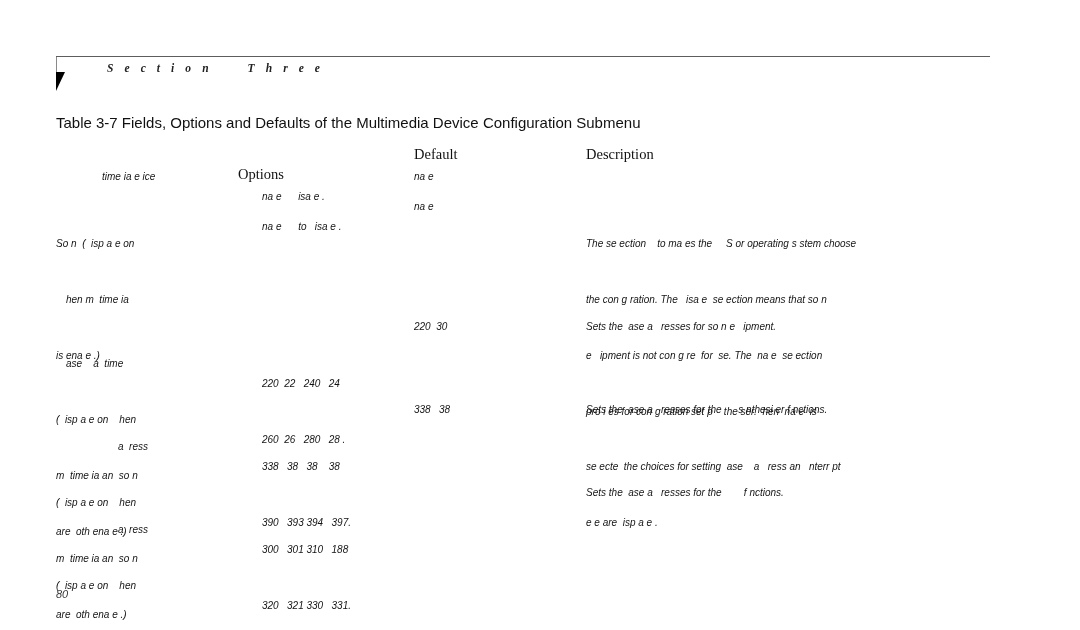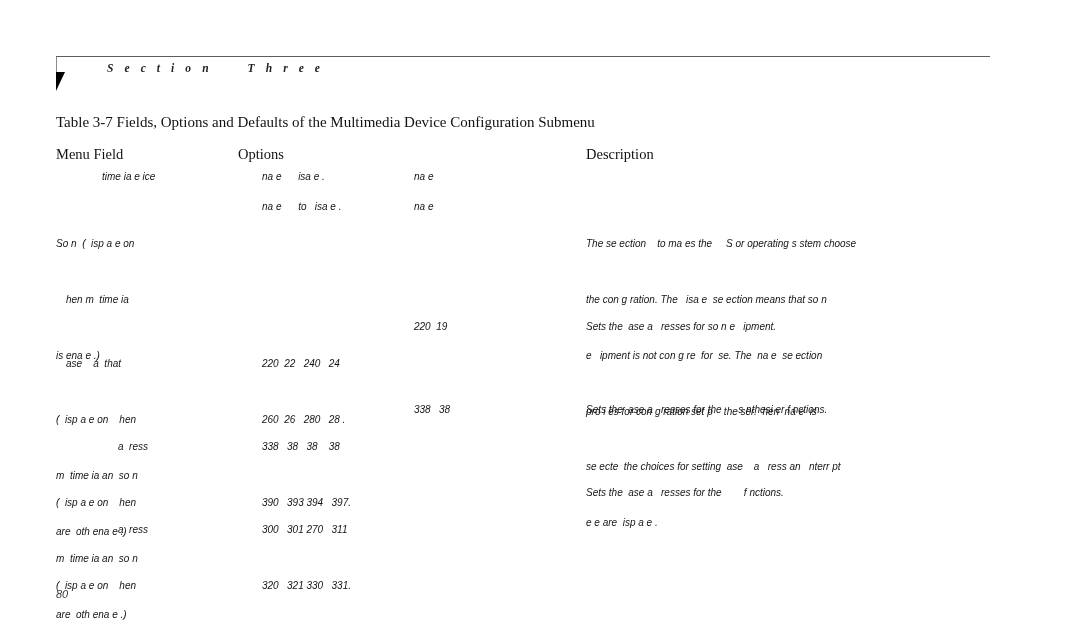--- a/index.html
+++ b/index.html
@@ -60,21 +60,21 @@
     color: #232323;
     white-space: pre;
     margin-left: 33px;
   }
 
   
   .table-caption {
     position: absolute;
     left: 56px;
     top: 114px;
-    font-family: Liberation Serif, serif;
+    font-family: Liberation Sans, sans-serif;
     font-size: 15px;
     color: #111111;
     white-space: pre;
   }
 
   
   .tbl {
     position: absolute;
     left: 56px;
     top: 146px;
@@ -83,21 +83,21 @@
   .row {
     position: relative;
     width: 100%;
   }
   .cell {
     position: absolute;
     top: 0;
     white-space: pre-wrap;
   }
   .c-menu    { left: 0px;   width: 180px; }
-  .c-options { left: 182px; width: 172px; }
+  .c-options { left: 182px; width: 172px; margin-top: 20px; }
   .c-default { left: 358px; width: 168px; }
   .c-desc    { left: 530px; width: 410px; }
 
   .hdr .cell {
     font-family: "Liberation Serif", serif;
     font-size: 14.5px;
     font-style: normal;
     color: #111111;
   }
 
@@ -139,22 +139,22 @@
   <div class="header-tick"></div>
   <div class="header-rule"></div>
   <div class="header-flag"></div>
   <div class="section-label">S e c t i o n     T h r e e</div>
 
   <div class="table-caption">Table 3-7 Fields, Options and Defaults of the Multimedia Device Configuration Submenu</div>
 
   <div class="tbl">
 
     <div class="row hdr" style="height:22px;">
-      <div class="cell c-menu">Menu Field</div>
       <div class="cell c-options">Options</div>
+      <div class="cell c-default">Default</div>
       <div class="cell c-desc">Description</div>
     </div>
 
     <div class="row body-row" style="height:30px;">
       <div class="cell c-menu indent-2">time ia e ice</div>
       <div class="cell c-options indent-1">na e      isa e .</div>
       <div class="cell c-default">na e</div>
     </div>
 
     <div class="row body-row" style="height:120px;">
@@ -170,30 +170,30 @@
         <span class="desc-block">the con g ration. The   isa e  se ection means that so n</span>
         <span class="desc-block">e   ipment is not con g re  for  se. The  na e  se ection</span>
         <span class="desc-block">pro i es for con g ration set p    the ser.  hen  na e  is</span>
         <span class="desc-block">se ecte  the choices for setting  ase    a   ress an   nterr pt</span>
         <span class="desc-block">e e are  isp a e .</span>
       </div>
     </div>
 
     <div class="row body-row" style="height:83px;">
       <div class="cell c-menu">
-        <span class="hang-in">ase    a  that</span>
+        <span class="hang-in">ase    a  time</span>
         <span class="hang">(  isp a e on    hen</span>
         <span class="hang">m  time ia an  so n</span>
         <span class="hang">are  oth ena e .)</span>
       </div>
       <div class="cell c-options indent-1">
         <span class="nums">220  22   240   24</span>
         <span class="nums">260  26   280   28 .</span>
       </div>
-      <div class="cell c-default">220  19</div>
+      <div class="cell c-default">220  30</div>
       <div class="cell c-desc">Sets the  ase a   resses for so n e   ipment.</div>
     </div>
 
     <div class="row body-row" style="height:83px;">
       <div class="cell c-menu">
         <span class="hang" style="padding-left:62px;">a  ress</span>
         <span class="hang">(  isp a e on    hen</span>
         <span class="hang">m  time ia an  so n</span>
         <span class="hang">are  oth ena e .)</span>
       </div>
@@ -206,21 +206,21 @@
     </div>
 
     <div class="row body-row" style="height:83px;">
       <div class="cell c-menu">
         <span class="hang" style="padding-left:62px;">a  ress</span>
         <span class="hang">(  isp a e on    hen</span>
         
         
       </div>
       <div class="cell c-options indent-1">
-        <span class="nums">300   301 270   311</span>
+        <span class="nums">300   301 310   188</span>
         <span class="nums">320   321 330   331.</span>
       </div>
       <div class="cell c-desc">Sets the  ase a   resses for the        f nctions.</div>
     </div>
 
   </div>
 
   <div class="folio">80</div>
 
 </div>

